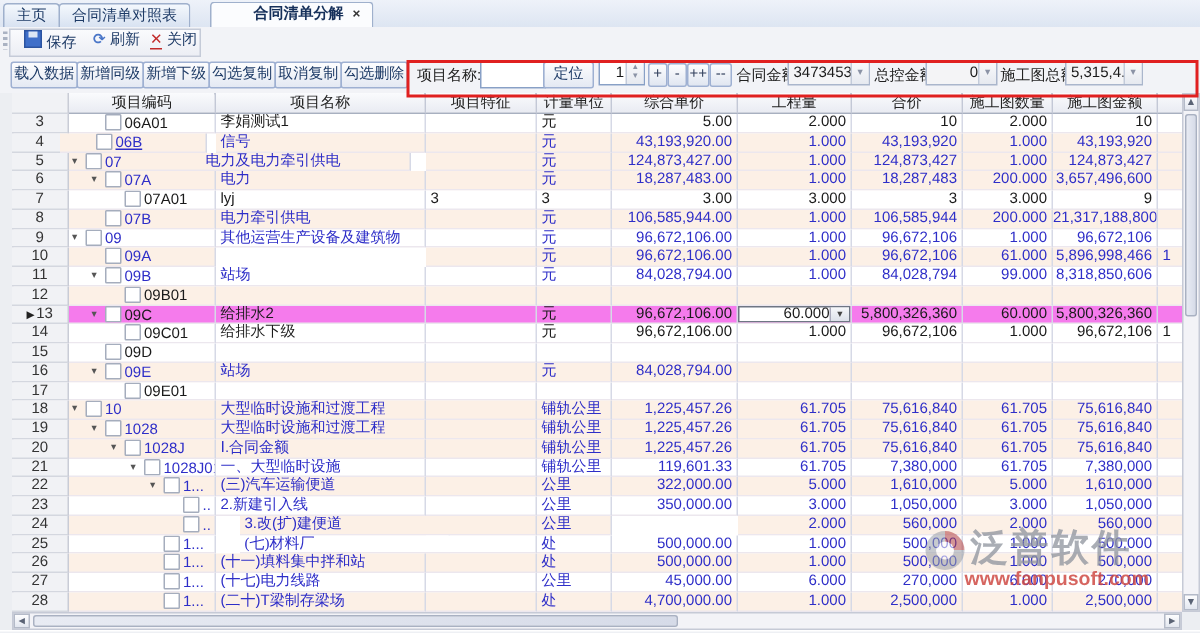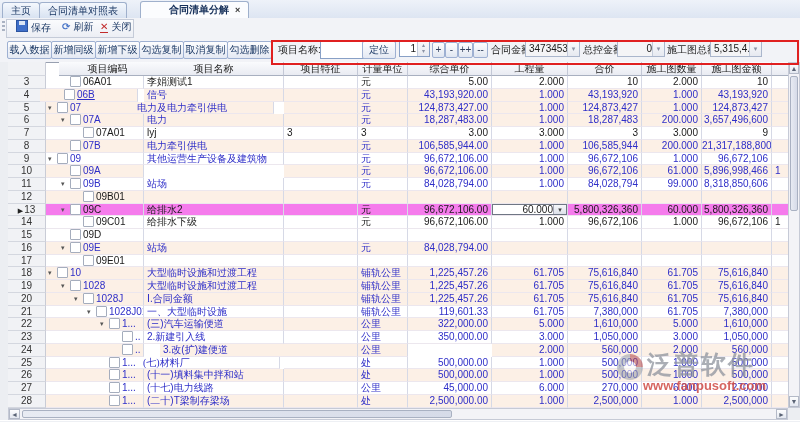--- a/index.html
+++ b/index.html
@@ -138,21 +138,21 @@
     <span class="dd">▾</span>
   </div>
 </div>
 
 <div id="redrect" class="abs"></div>
 
 <div id="grid" class="abs"></div>
 <div id="leftstrip" class="abs"></div>
 <div id="ghead" class="abs ghead">
     <div class="gcell rowhdr" style="left: 0px; width: 38px;"></div>
-    <div class="gcell" style="left: 51px; width: 98px; text-align: center;">项目编码</div>
+    <div class="gcell" style="left: 38px; width: 98px; text-align: center;">项目编码</div>
     <div class="gcell" style="left: 136px; width: 140px;">项目名称</div>
     <div class="gcell" style="left: 276px; width: 74px;">项目特征</div>
     <div class="gcell" style="left: 350px; width: 50px;">计量单位</div>
     <div class="gcell" style="left: 400px; width: 84px;">综合单价</div>
     <div class="gcell" style="left: 484px; width: 76px;">工程量</div>
     <div class="gcell" style="left: 560px; width: 74px;">合价</div>
     <div class="gcell" style="left: 634px; width: 60px;">施工图数量</div>
     <div class="gcell" style="left: 694px; width: 70px;">施工图金额</div>
     <div class="gcell al" style="left: 764px; width: 70px;">总控数量</div>
   </div>
@@ -443,21 +443,21 @@
       <div class="gcell ar2 bg-p fg-b" style="left: 400px; width: 84px; margin-top: 40px;">280,000.00</div>
       <div class="gcell ar2 bg-p fg-b" style="left: 484px; width: 76px;">2.000</div>
       <div class="gcell ar2 bg-p fg-b" style="left: 560px; width: 74px;">560,000</div>
       <div class="gcell ar2 bg-p fg-b" style="left: 634px; width: 60px;">2.000</div>
       <div class="gcell ar2 bg-p fg-b" style="left: 694px; width: 70px;">560,000</div>
       <div class="gcell al bg-p fg-b" style="left: 764px; width: 70px;"></div>
     </div>
     <div class="grow">
       <div class="gcell rowhdr" style="left: 0px; width: 38px;">25</div>
       <div class="gcell al bg-w fg-b" style="left: 38px; width: 98px; padding-left: 54px;"><span class="exp">&nbsp;</span><span class="chk"></span><span>1...</span></div>
-      <div class="gcell al bg-w fg-b" style="left: 132px; width: 140px; font-family: Liberation Serif, serif;">(七)材料厂</div>
+      <div class="gcell al bg-w fg-b" style="left: 152px; width: 140px; font-family: Liberation Serif, serif;">(七)材料厂</div>
       <div class="gcell al bg-w fg-b" style="left: 276px; width: 74px;"></div>
       <div class="gcell al bg-w fg-b" style="left: 350px; width: 50px;">处</div>
       <div class="gcell ar2 bg-w fg-b" style="left: 400px; width: 84px;">500,000.00</div>
       <div class="gcell ar2 bg-w fg-b" style="left: 484px; width: 76px;">1.000</div>
       <div class="gcell ar2 bg-w fg-b" style="left: 560px; width: 74px;">500,000</div>
       <div class="gcell ar2 bg-w fg-b" style="left: 634px; width: 60px;">1.000</div>
       <div class="gcell ar2 bg-w fg-b" style="left: 694px; width: 70px;">500,000</div>
       <div class="gcell al bg-w fg-b" style="left: 764px; width: 70px;"></div>
     </div>
     <div class="grow">
@@ -485,21 +485,21 @@
       <div class="gcell ar2 bg-w fg-b" style="left: 634px; width: 60px;">6.000</div>
       <div class="gcell ar2 bg-w fg-b" style="left: 694px; width: 70px;">270,000</div>
       <div class="gcell al bg-w fg-b" style="left: 764px; width: 70px;"></div>
     </div>
     <div class="grow">
       <div class="gcell rowhdr" style="left: 0px; width: 38px;">28</div>
       <div class="gcell al bg-p fg-b" style="left: 38px; width: 98px; padding-left: 54px;"><span class="exp">&nbsp;</span><span class="chk"></span><span>1...</span></div>
       <div class="gcell al bg-p fg-b" style="left: 136px; width: 140px;">(二十)T梁制存梁场</div>
       <div class="gcell al bg-p fg-b" style="left: 276px; width: 74px;"></div>
       <div class="gcell al bg-p fg-b" style="left: 350px; width: 50px;">处</div>
-      <div class="gcell ar2 bg-p fg-b" style="left: 400px; width: 84px;">2,500,000.00</div>
+      <div class="gcell ar2 bg-p fg-b" style="left: 400px; width: 84px;">4,700,000.00</div>
       <div class="gcell ar2 bg-p fg-b" style="left: 484px; width: 76px;">1.000</div>
       <div class="gcell ar2 bg-p fg-b" style="left: 560px; width: 74px;">2,500,000</div>
       <div class="gcell ar2 bg-p fg-b" style="left: 634px; width: 60px;">1.000</div>
       <div class="gcell ar2 bg-p fg-b" style="left: 694px; width: 70px;">2,500,000</div>
       <div class="gcell al bg-p fg-b" style="left: 764px; width: 70px;"></div>
     </div>
   </div>
 
 <div id="vscroll" class="abs sb">
   <div class="arrow" style="left:0;top:0;width:10px;height:11px;line-height:10px;">▲</div>

